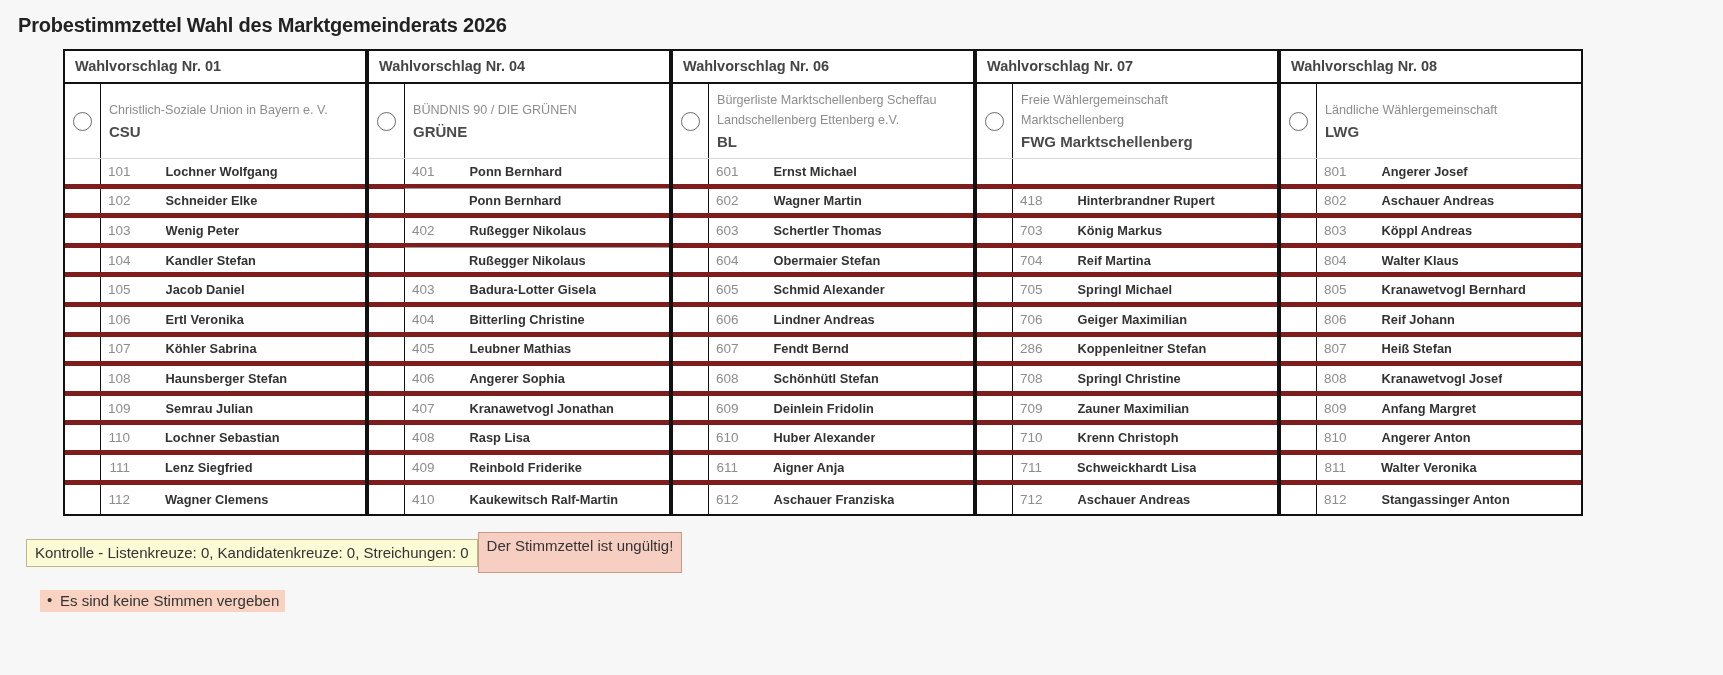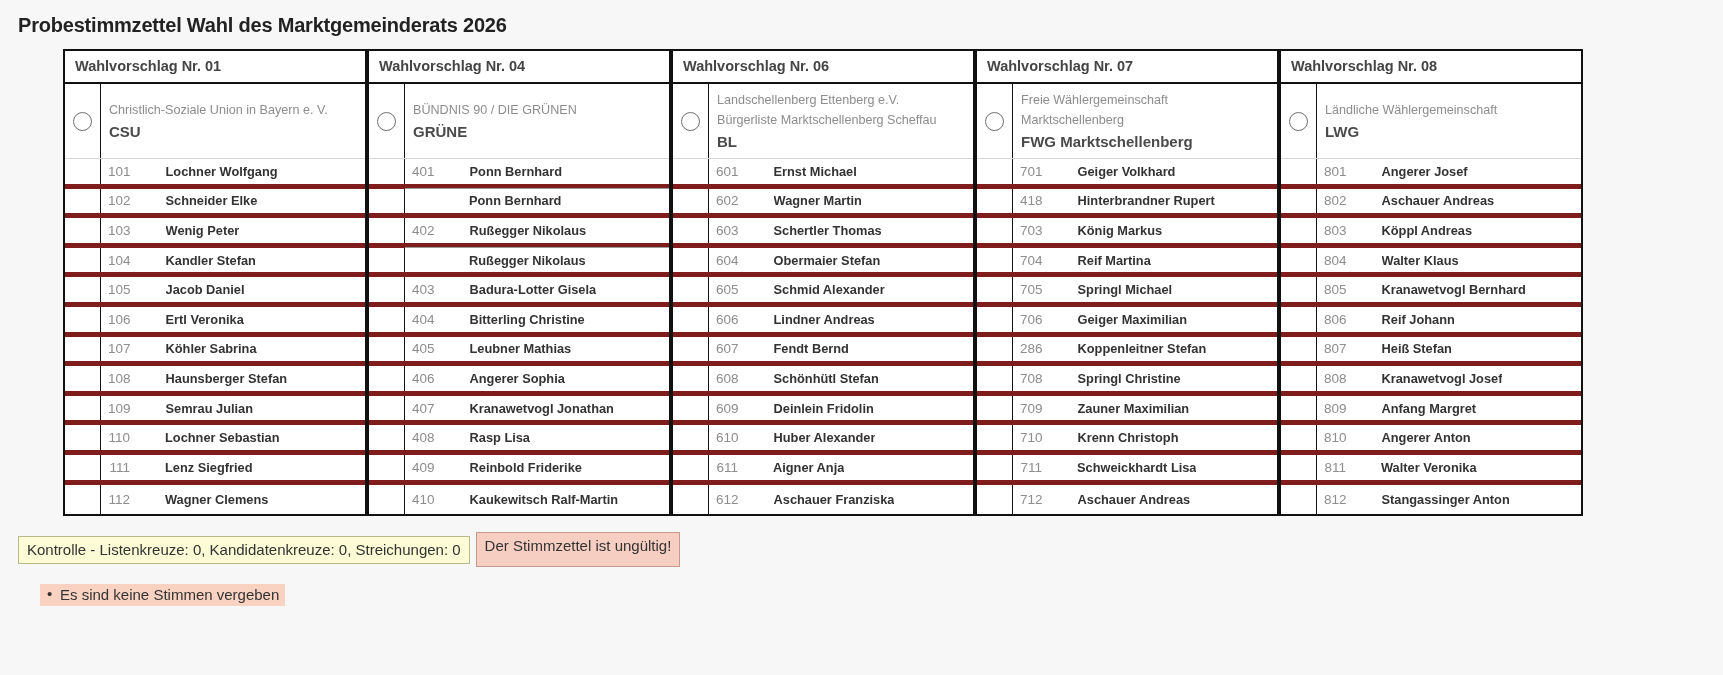--- a/index.html
+++ b/index.html
@@ -120,34 +120,34 @@
   .cand-row.sub .cand-num { visibility: hidden; }
   .cand-row.sub .cand-body {
     border-top: 1px solid #9a9a9a;
     margin-top: -1px;
   }
 
   .footer {
     margin-top: 16px;
     display: flex;
     align-items: center;
-    gap: 6px;
+    margin-left: 8px;
   }
   .control-box {
     background: #fbfbd6;
     border: 1px solid #b9b98a;
     padding: 4px 8px 5px 8px;
     font-size: 15px;
     color: #333;
     white-space: nowrap;
   }
   .invalid-box {
     background: #f7cfc2;
     border: 1px solid #c89a8a;
-    padding: 4px 8px 12px 8px;
+    padding: 4px 8px 18px 8px;
     font-size: 15px;
     color: #333;
     white-space: nowrap;
   }
 
   .messages {
     margin-top: 17px;
     padding-left: 22px;
   }
   .msg-item {
@@ -366,22 +366,22 @@
           </div>
         </div>
       </div>
       <div class="proposal">
         <div class="proposal-header">Wahlvorschlag Nr. 06</div>
         <div class="party-block">
           <div class="mark-cell">
             <div class="radio"></div>
           </div>
           <div class="party-info">
+            <div class="party-long">Bürgerliste Marktschellenberg Scheffau</div>
             <div class="party-long">Landschellenberg Ettenberg e.V.</div>
-            <div class="party-long">Bürgerliste Marktschellenberg Scheffau</div>
             <div class="party-short">BL</div>
           </div>
         </div>
         <div class="cand-row">
           <div class="mark-cell"></div>
           <div class="cand-body">
             <div class="cand-num">601</div>
             <div class="cand-name">Ernst Michael</div>
           </div>
         </div>
@@ -470,24 +470,20 @@
             <div class="radio"></div>
           </div>
           <div class="party-info">
             <div class="party-long">Freie Wählergemeinschaft</div>
             <div class="party-long">Marktschellenberg</div>
             <div class="party-short">FWG Marktschellenberg</div>
           </div>
         </div>
         <div class="cand-row">
           <div class="mark-cell"></div>
-          <div class="cand-body">
-            <div class="cand-num">701</div>
-            <div class="cand-name">Geiger Volkhard</div>
-          </div>
         </div>
         <div class="cand-row">
           <div class="mark-cell"></div>
           <div class="cand-body">
             <div class="cand-num">418</div>
             <div class="cand-name">Hinterbrandner Rupert</div>
           </div>
         </div>
         <div class="cand-row">
           <div class="mark-cell"></div>

